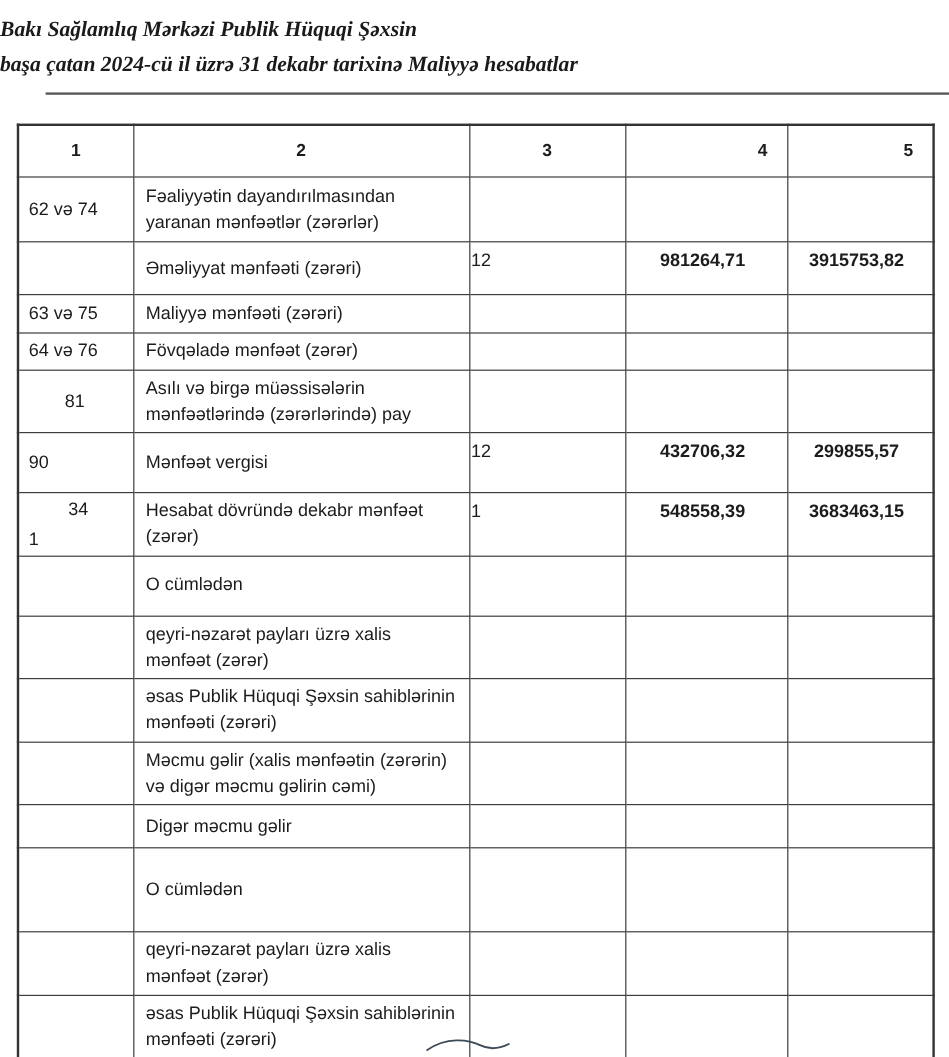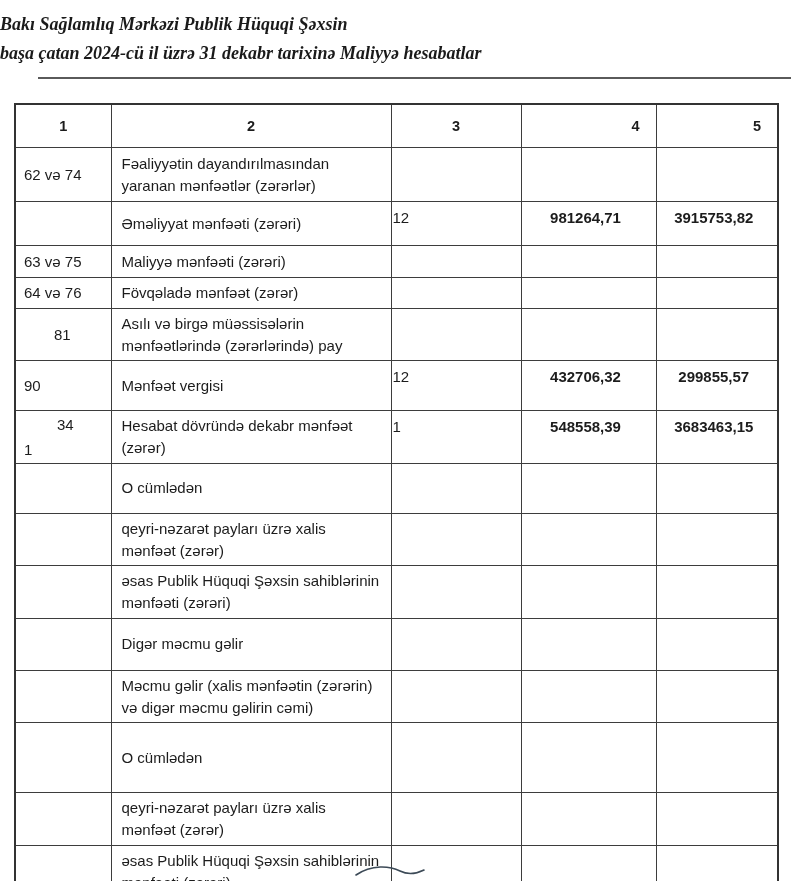--- a/index.html
+++ b/index.html
@@ -205,28 +205,28 @@
       </tr>
       <tr>
         <td class="col-code"></td>
         <td class="col-label">əsas Publik Hüquqi Şəxsin sahiblərinin mənfəəti (zərəri)</td>
         <td class="col-note"></td>
         <td class="col-amt"></td>
         <td class="col-amt"></td>
       </tr>
       <tr>
         <td class="col-code"></td>
+        <td class="col-label">Məcmu gəlir (xalis mənfəətin (zərərin) və digər məcmu gəlirin cəmi)</td>
+        <td class="col-note"></td>
+        <td class="col-amt"></td>
+        <td class="col-amt"></td>
+      </tr>
+      <tr>
+        <td class="col-code"></td>
         <td class="col-label">Digər məcmu gəlir</td>
-        <td class="col-note"></td>
-        <td class="col-amt"></td>
-        <td class="col-amt"></td>
-      </tr>
-      <tr>
-        <td class="col-code"></td>
-        <td class="col-label">Məcmu gəlir (xalis mənfəətin (zərərin) və digər məcmu gəlirin cəmi)</td>
         <td class="col-note"></td>
         <td class="col-amt"></td>
         <td class="col-amt"></td>
       </tr>
       <tr>
         <td class="col-code"></td>
         <td class="col-label">O cümlədən</td>
         <td class="col-note"></td>
         <td class="col-amt"></td>
         <td class="col-amt"></td>

